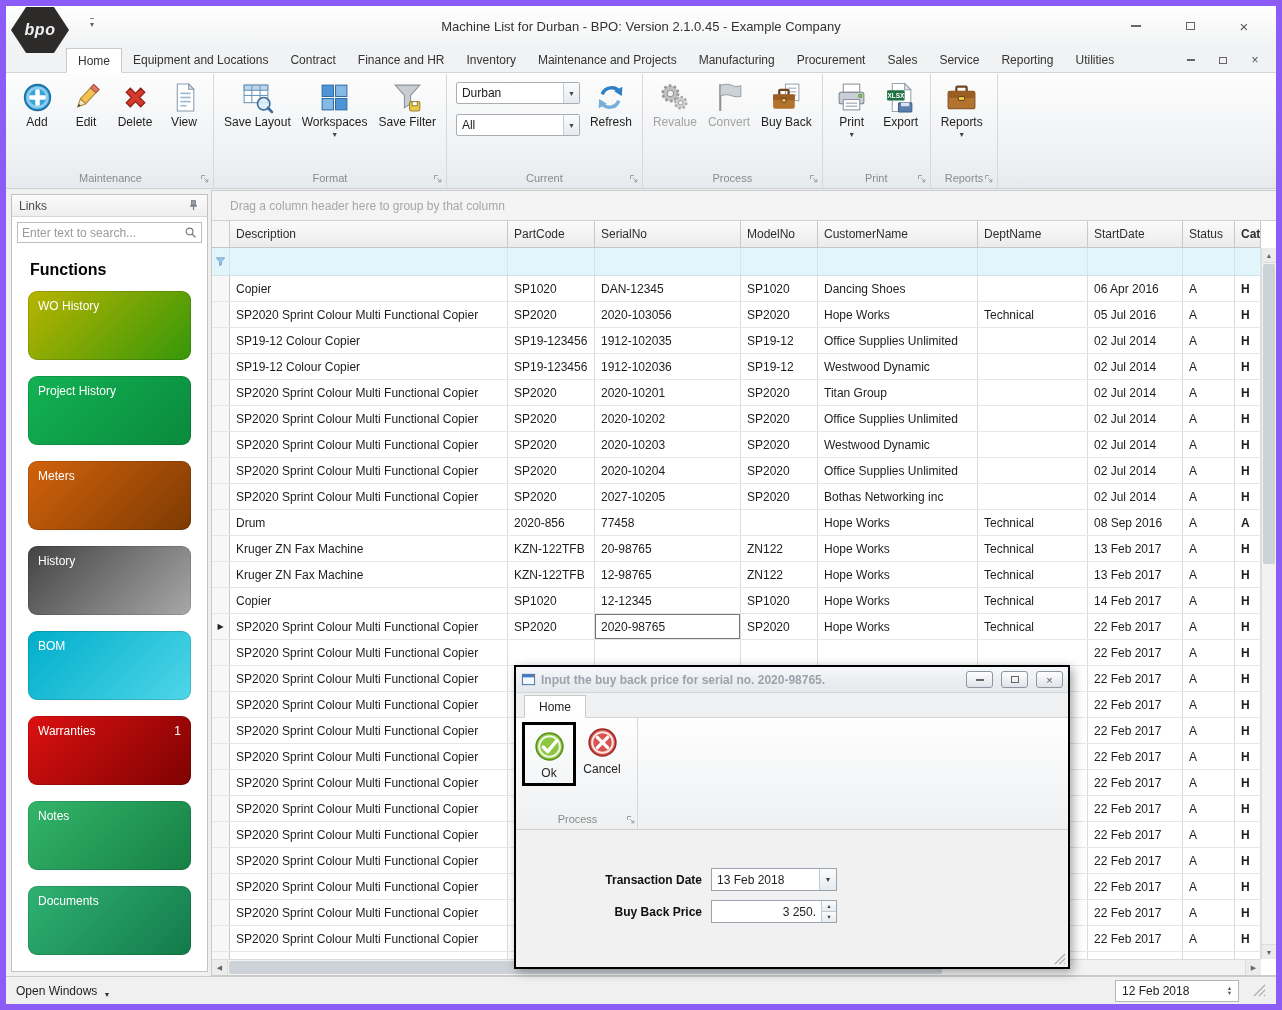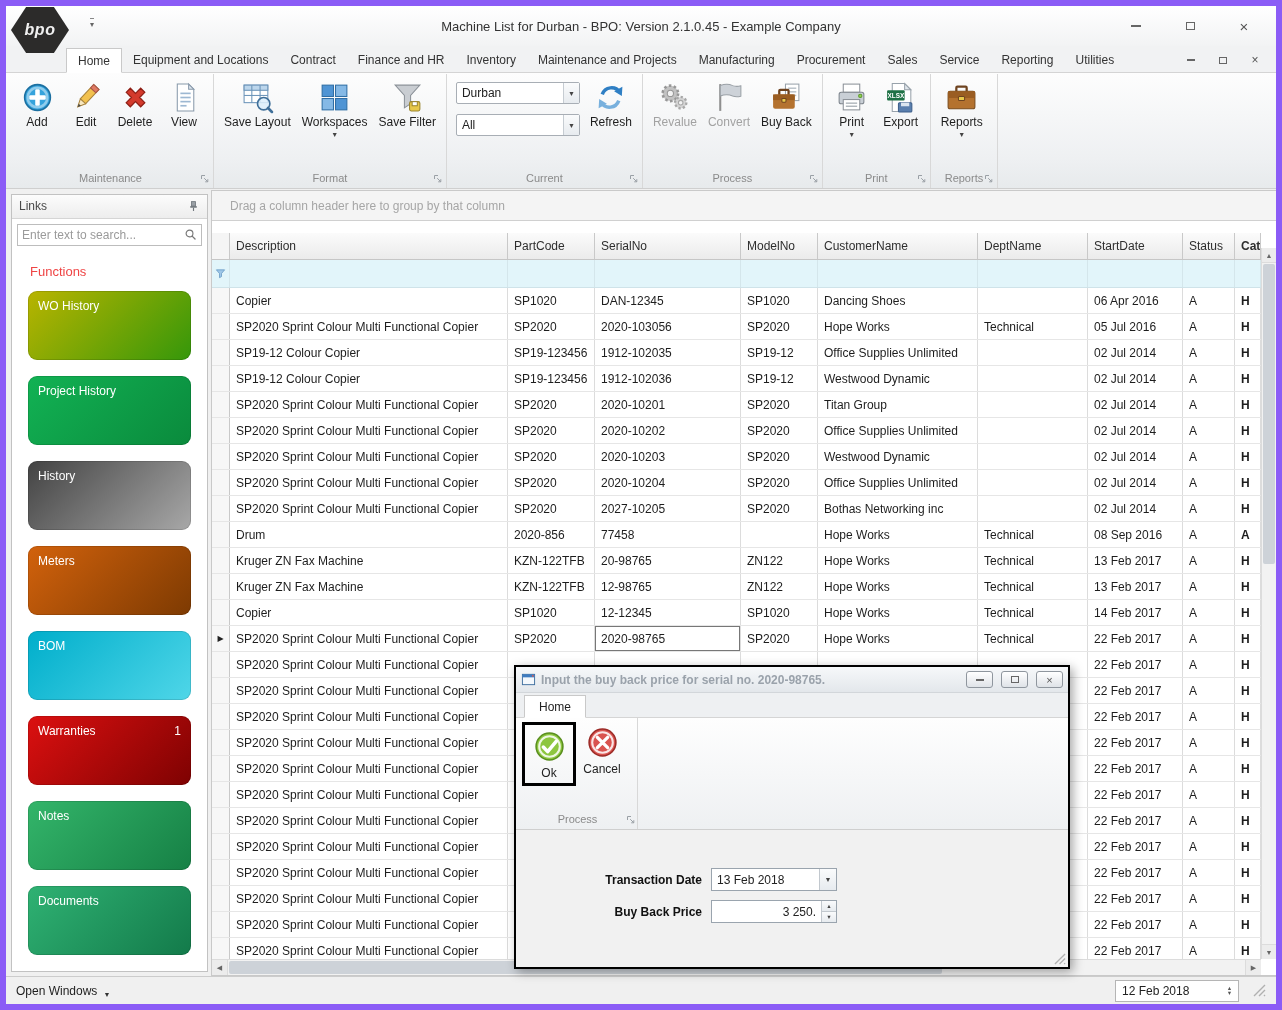--- a/index.html
+++ b/index.html
@@ -51,30 +51,30 @@
 
   
   .sidebar { width:205px; padding:4px 3px 4px 5px; display:flex; flex-direction:column; }
   .side-panel { flex:1; background:#fff; border:1px solid #c2c2c2; display:flex; flex-direction:column; overflow:hidden; }
   .links-header { height:25px; background:linear-gradient(#fcfcfc,#ededed); border-bottom:1px solid #d5d5d5; display:flex; align-items:center; justify-content:space-between; padding:0 7px; color:#4a4a4a; }
   .links-header .icon svg { width:13px; height:13px; display:block; }
   .search-box { margin:5px 5px 4px 5px; height:23px; border:1px solid #bdbdbd; background:#fff; display:flex; align-items:center; padding:0 4px; }
   .search-box input { flex:1; border:none; outline:none; font-size:12px; color:#555; font-family:"Liberation Sans",sans-serif; }
   .search-box input::placeholder { color:#9a9a9a; }
   .search-box .icon svg { width:13px; height:13px; display:block; }
-  .functions-title { padding:14px 12px 12px 18px; font-weight:normal; font-size:13px; color:#ef4444; }
+  .functions-title { padding:14px 12px 12px 18px; font-weight:bold; font-size:16px; color:#000000; }
   .fbtns { padding:0 16px; }
   .fbtn { height:69px; border-radius:9px; margin-bottom:16px; color:#fff; font-size:12px; padding:8px 10px; display:flex; justify-content:space-between; align-items:flex-start; box-shadow:inset 0 0 0 1px rgba(0,0,0,.12); }
   .fbadge { font-size:12px; }
 
   
   .gridarea { flex:1; position:relative; background:#fff; border:1px solid #c9c9c9; border-right:none; margin-right:0; }
   .groupby { position:absolute; top:0; left:0; right:0; height:30px; background:#f4f4f4; border-bottom:1px solid #d0d0d0; color:#a6a6a6; display:flex; align-items:center; padding-left:18px; font-size:12px; }
   .gridtable { position:absolute; top:30px; left:0; right:15px; bottom:16px; overflow:hidden; background:#fff; }
-  .gheader { display:flex; height:27px; background:linear-gradient(#fbfbfb,#ebebeb); border-bottom:1px solid #c6c6c6;margin-top:12px; }
+  .gheader { display:flex; height:27px; background:linear-gradient(#fbfbfb,#ebebeb); border-bottom:1px solid #c6c6c6; }
   .gcell { border-right:1px solid #dcdcdc; padding:0 6px; display:flex; align-items:center; overflow:hidden; white-space:nowrap; font-size:12px; flex-shrink:0; }
   .hcell { color:#2e2e2e; border-right:1px solid #c9c9c9; }
   .gcell.last { flex:1 1 auto;font-weight:bold; }
   .gcell.ind { width:18px; padding:0; justify-content:center; background:#f5f5f5; border-right:1px solid #c9c9c9; font-size:8px; color:#222; }
   .filterrow { display:flex; height:28px; background:#e2f5fa; border-bottom:1px solid #cfe3e9; }
   .filterrow .gcell { border-right:1px solid #d4e6eb; }
   .filterrow .ind { background:#e2f5fa; }
   .filterrow .icon svg { width:11px; height:11px; display:block; }
   .grow { display:flex; height:26px; border-bottom:1px solid #e6e6e6; background:#fff; }
   .grow .ind { background:#f7f7f7; }
@@ -464,25 +464,25 @@
             </span>
         </div>
         <div class="functions-title">Functions</div>
         <div class="fbtns">
             <div class="fbtn" style="background: linear-gradient(135deg, rgb(185, 180, 0), rgb(53, 151, 10));">
               <span>WO History</span>
             </div>
             <div class="fbtn" style="background: linear-gradient(135deg, rgb(18, 178, 84), rgb(10, 138, 60));">
               <span>Project History</span>
             </div>
+            <div class="fbtn" style="background: linear-gradient(135deg, rgb(210, 98, 12), rgb(125, 58, 2));">
+              <span>Meters</span>
+            </div>
             <div class="fbtn" style="background: linear-gradient(135deg, rgb(67, 67, 67), rgb(168, 168, 168));">
               <span>History</span>
-            </div>
-            <div class="fbtn" style="background: linear-gradient(135deg, rgb(210, 98, 12), rgb(125, 58, 2));">
-              <span>Meters</span>
             </div>
             <div class="fbtn" style="background: linear-gradient(135deg, rgb(0, 174, 203), rgb(79, 214, 232));">
               <span>BOM</span>
             </div>
             <div class="fbtn" style="background: linear-gradient(135deg, rgb(220, 16, 16), rgb(126, 2, 2));">
               <span>Warranties</span>
               <span class="fbadge">1</span>
             </div>
             <div class="fbtn" style="background: linear-gradient(135deg, rgb(51, 181, 106), rgb(22, 128, 69));">
               <span>Notes</span>

